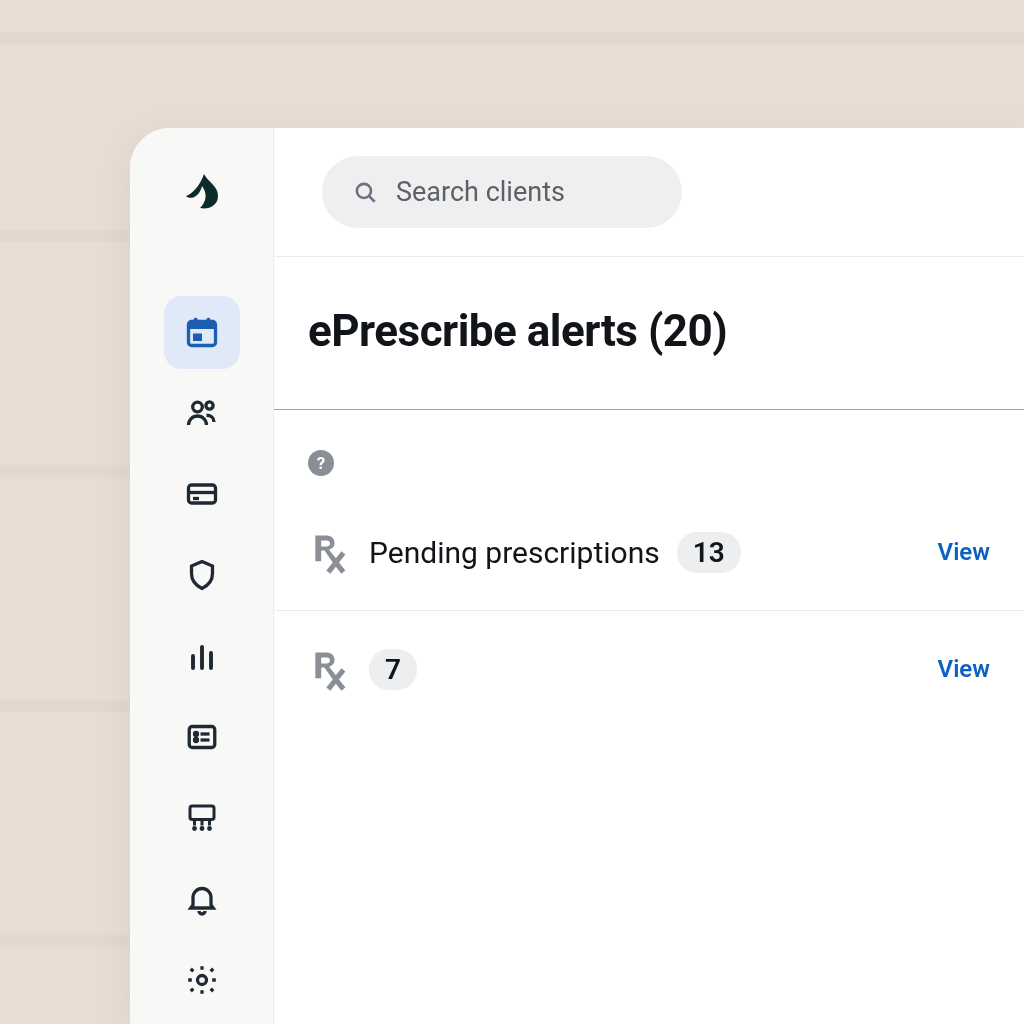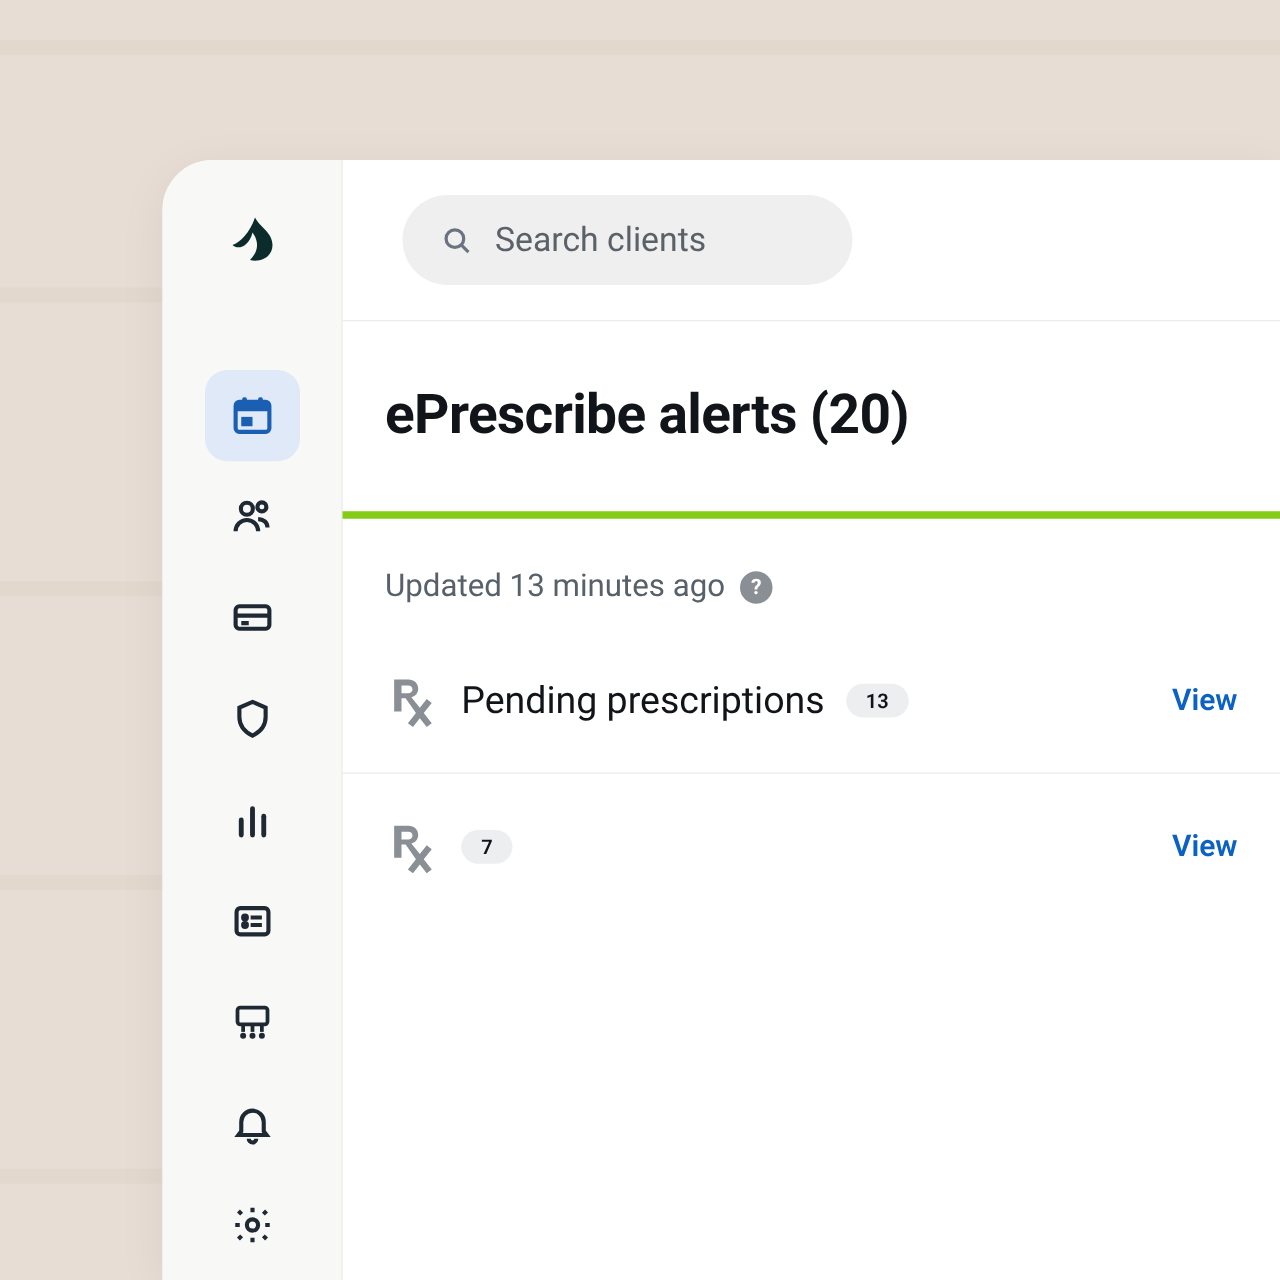--- a/index.html
+++ b/index.html
@@ -83,21 +83,21 @@
   }
   .search-pill svg { width: 26px; height: 26px; stroke: #6b7280; }
   .search-pill span { font-size: 27px; font-weight: 400; color: #5b6168; }
 
   .content { padding: 0 0 0 0; }
   .page-title {
     font-size: 44px;
     font-weight: 700;
     color: #111418;
     padding: 48px 0 52px 34px;
-    border-bottom: 6px solid #84cc16;
+    border-bottom: 1px solid #84cc16;
     letter-spacing: -0.5px;
   }
   .updated-row {
     display: flex; align-items: center; gap: 12px;
     padding: 40px 0 18px 34px;
     font-size: 25px;
     color: #58606a;
   }
   .help-badge {
     width: 26px; height: 26px; border-radius: 50%;
@@ -116,21 +116,21 @@
   .rx-icon { flex: 0 0 auto; color: #8a8f96; }
   .rx-icon svg { width: 44px; height: 44px; display:block; }
   .alert-label {
     font-size: 30px;
     color: #111418;
     font-weight: 400;
   }
   .count-pill {
     background: #edeeef;
     color: #111418;
-    font-size: 16px;
+    font-size: 28px;
     font-weight: 600;
     padding: 4px 16px;
     border-radius: 20px;
   }
   .spacer { flex: 1; }
   .view-link {
     color: #0b61c4;
     font-size: 24px;
     font-weight: 600;
     cursor: pointer;
@@ -238,21 +238,20 @@
         <span>Search clients</span>
       </div>
     </div>
 
     <div class="content">
       <h1 class="page-title">
         <span>ePrescribe alerts (20)</span>
       </h1>
 
       <div class="updated-row">
-        <span>Updated 13 minutes ago</span>
         <span class="help-badge">?</span>
       </div>
 
       <div class="alert-row">
         <span class="rx-icon">
           <svg viewBox="0 0 24 24" fill="#8a8f96">
             <path d="M4 3h6.2c2.5 0 4.3 1.7 4.3 4 0 1.9-1.2 3.4-3 3.8l3.7 4.6 3-3.8 2.2 1.7-3.5 4.4 3.5 4.4-2.2 1.7-3-3.8-3 3.8-2.2-1.7 3.5-4.4L9 11.2H7.2V17H4V3zm3.2 2.7v3.3h3c1 0 1.8-.7 1.8-1.6 0-1-.8-1.7-1.8-1.7h-3z"></path>
           </svg>
         </span>
         <span class="alert-label">Pending prescriptions</span>

